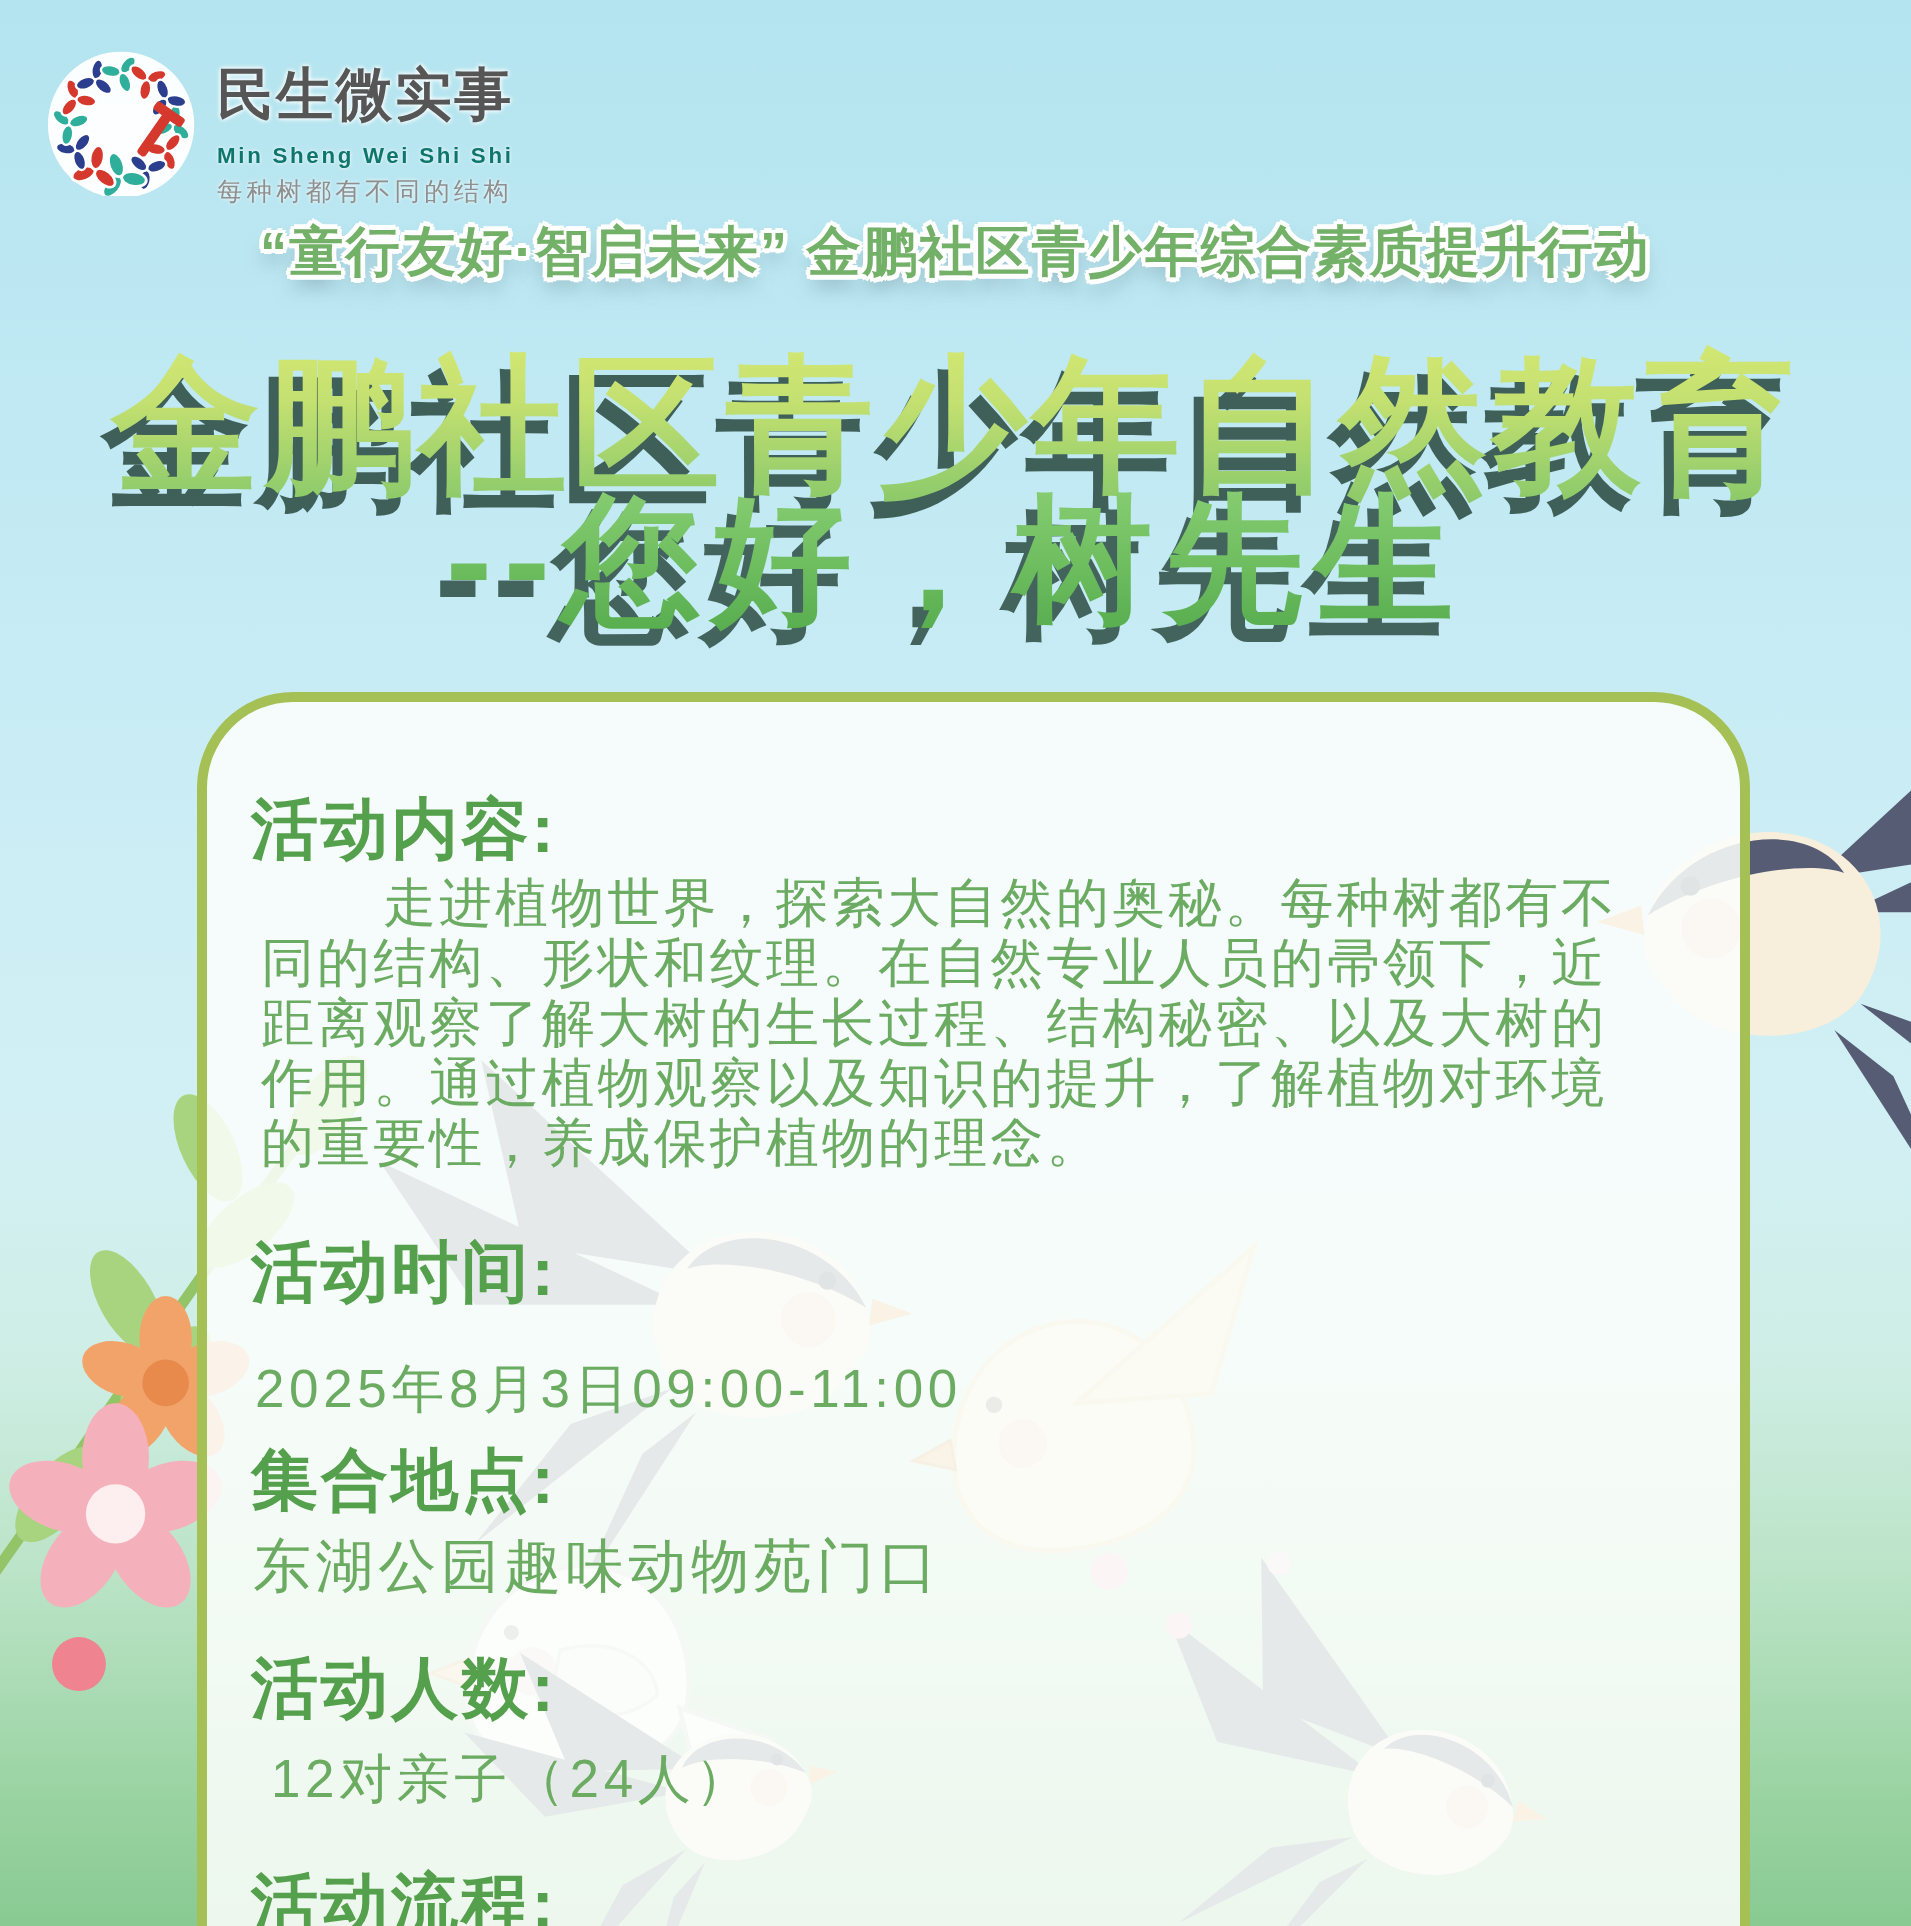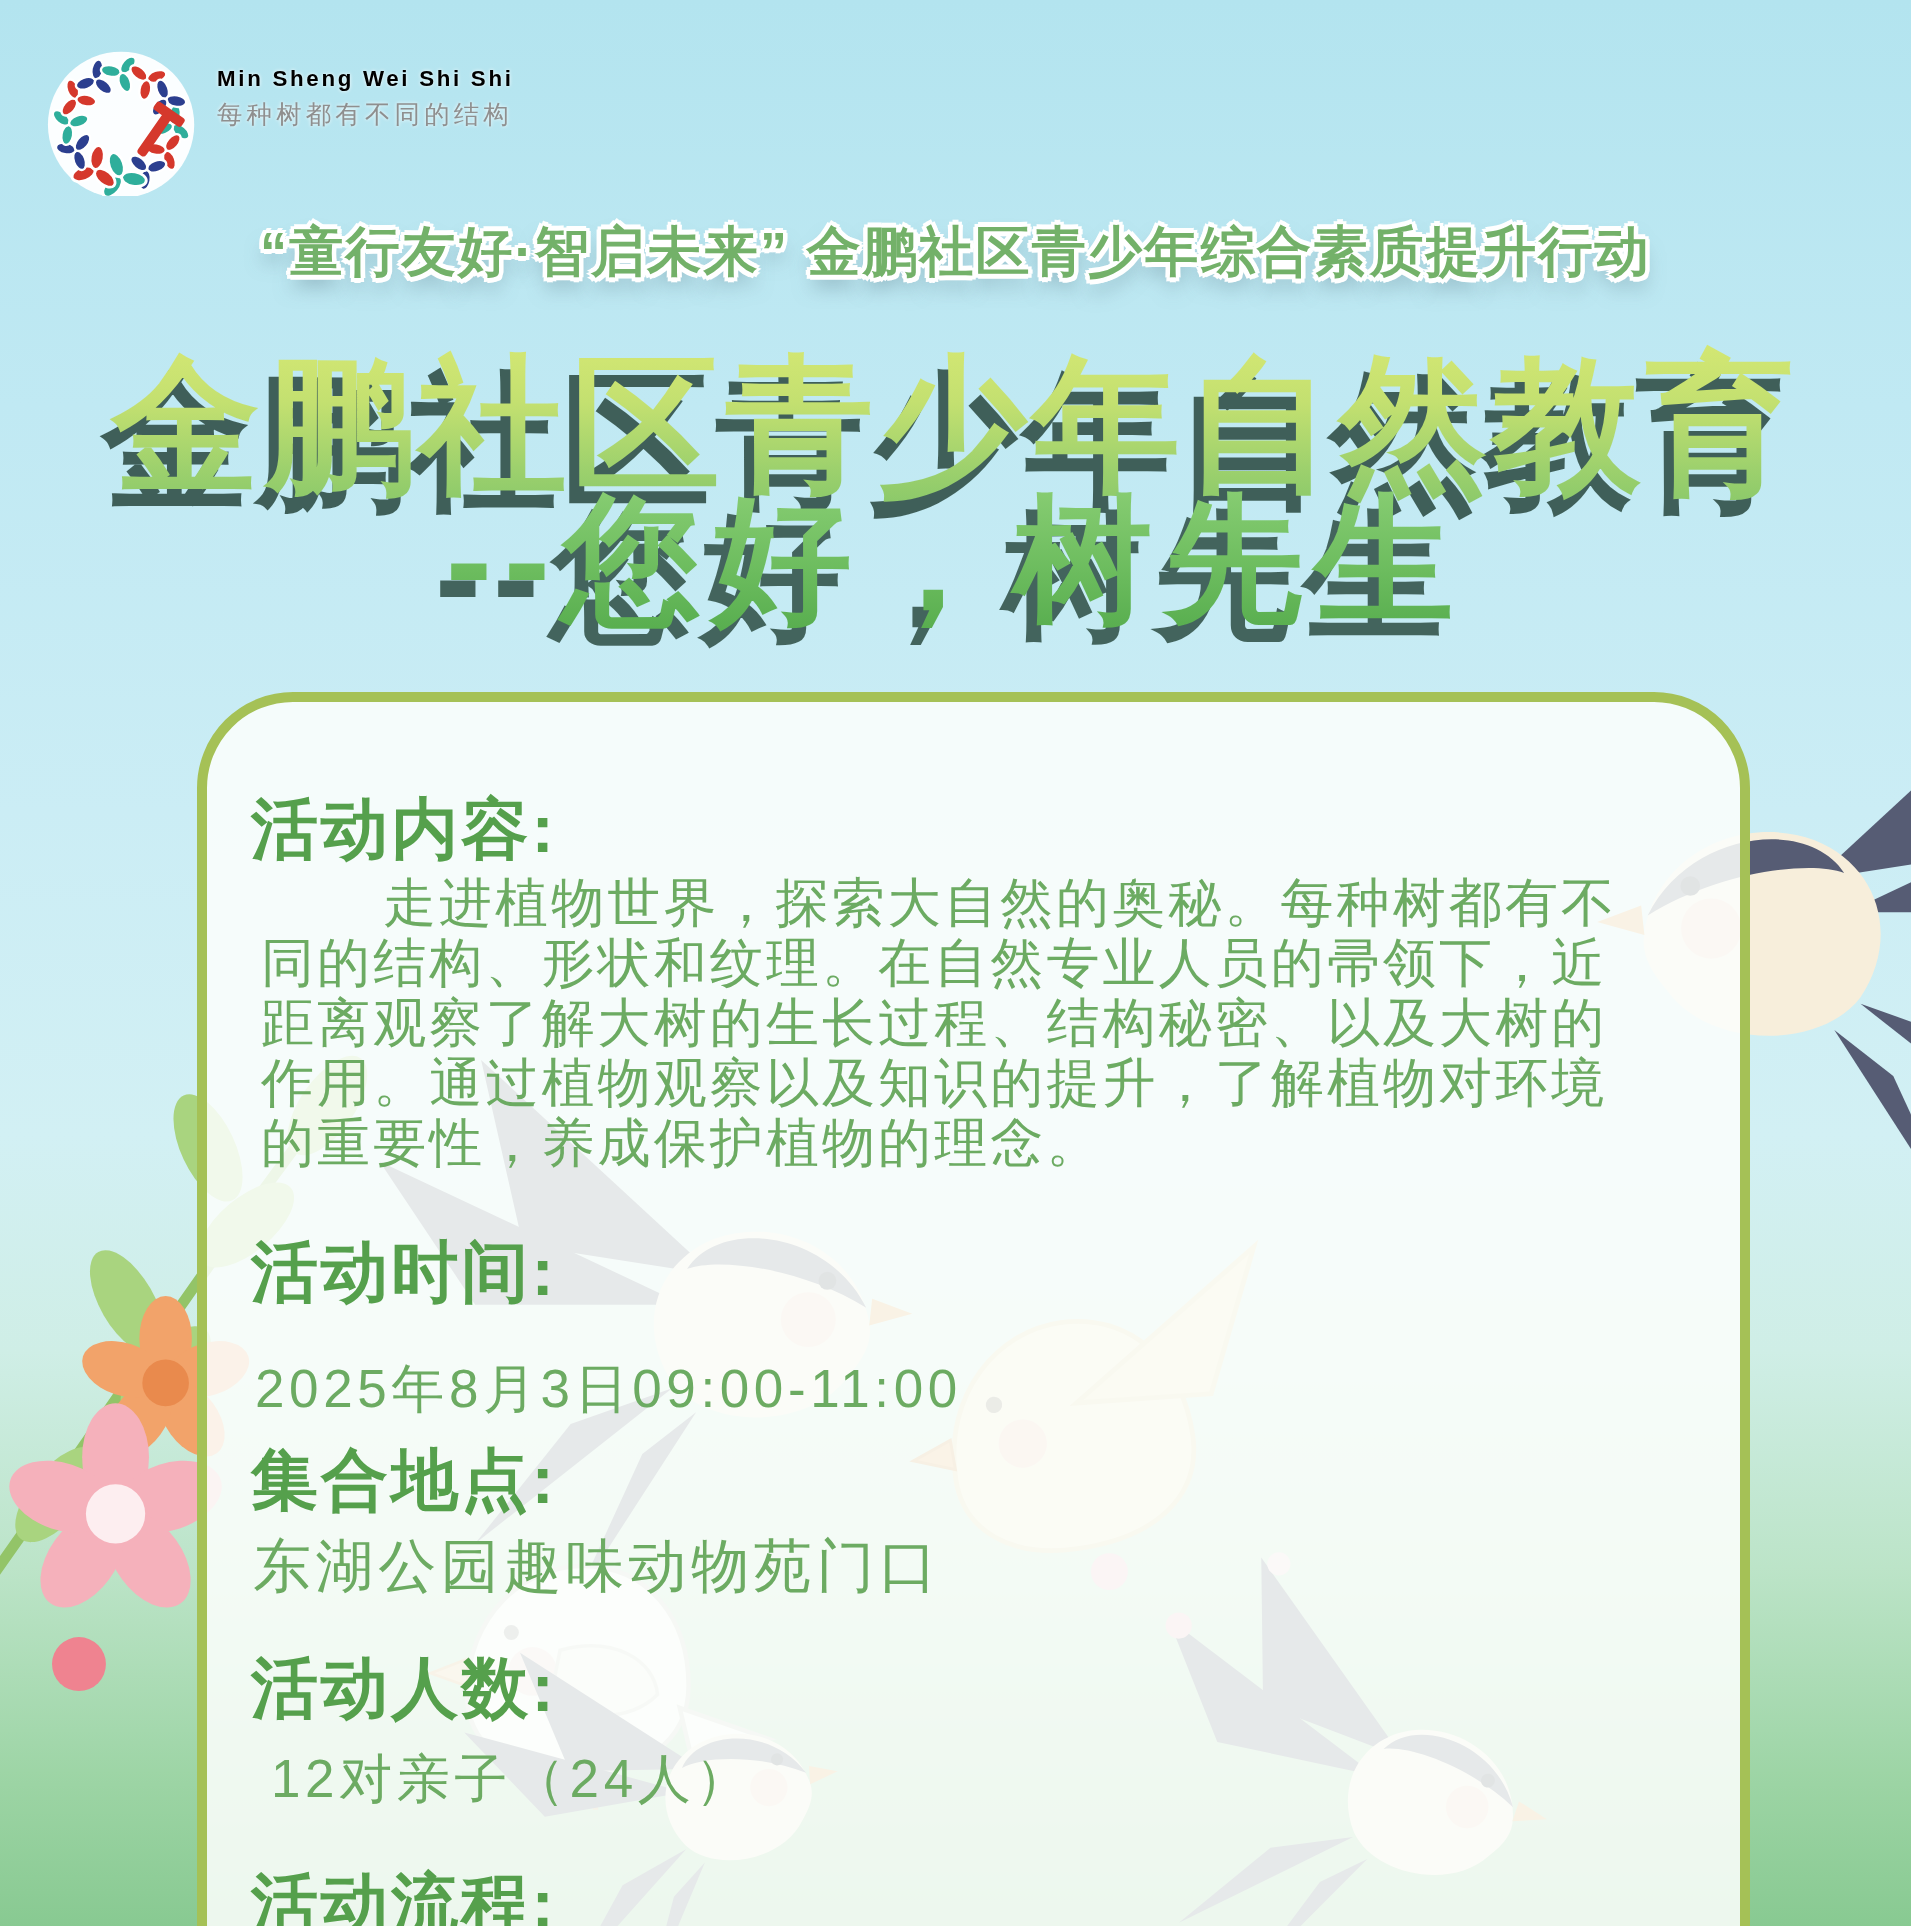--- a/index.html
+++ b/index.html
@@ -13,21 +13,21 @@
       #cfeee6 50%, #bce4c8 58%, #9cd4a4 66%, #7ec488 74%,
       #68b575 82%, #5cab6a 90%, #57a765 100%);}
   .bg-art{position:absolute;inset:0;}
 
   
   .logo{position:absolute;left:46px;top:42px;display:flex;gap:17px;align-items:flex-start;}
   .logo-emblem{width:154px;height:154px;flex:0 0 auto;}
   .logo-text{display:flex;flex-direction:column;margin-top:15.4px;}
   .logo-zh{font-size:57px;font-weight:700;color:#565656;letter-spacing:2.3px;
            text-shadow:0 0 5.4px #ffffff,0 0 5.4px #ffffff;}
-  .logo-en{font-size:22.3px;font-weight:700;color:#000000;letter-spacing:2.7px;margin-top:8.5px;
+  .logo-en{font-size:22.3px;font-weight:700;color:#0f766e;letter-spacing:2.7px;margin-top:8.5px;
            text-shadow:0 0 3.9px #ffffff;}
   .logo-sub{font-size:25.4px;color:#8f8f8f;letter-spacing:4.2px;margin-top:6.2px;
            text-shadow:0 0 3.9px #ffffff;}
 
   
   .outline-white{
     text-shadow:
       -4.6px 0 0 #fff, 4.6px 0 0 #fff, 0 -4.6px 0 #fff, 0 4.6px 0 #fff,
       -3.5px -3.5px 0 #fff, 3.5px 3.5px 0 #fff, -3.5px 3.5px 0 #fff, 3.5px -3.5px 0 #fff,
       0 13px 17.7px rgba(103,137,150,0.55);}
@@ -239,20 +239,21 @@
       <use href="#clv" fill="#2c3f8f" transform="translate(312,148) rotate(340)"></use>
       <g transform="translate(258,248)" fill="#d5382c">
         <path d="M -50,-75 A 80,80 0 1 0 60,52 A 62,62 0 1 1 -50,-75 Z"></path>
         <g transform="rotate(35)">
           <rect x="2" y="-80" width="26" height="125" rx="10"></rect>
           <rect x="-28" y="-98" width="88" height="26" rx="8"></rect>
         </g>
       </g>
     </svg>
     <div class="logo-text">
+      <div class="logo-zh">民生微实事</div>
       <div class="logo-en">Min Sheng Wei Shi Shi</div>
       <div class="logo-sub">每种树都有不同的结构</div>
     </div>
   </header>
 
   <div class="tagline outline-white">“童行友好·智启未来” 金鹏社区青少年综合素质提升行动</div>
   <h1 class="title">金鹏社区青少年自然教育</h1>
   <h2 class="subtitle">--您好，树先生</h2>
 
   <main class="card">

